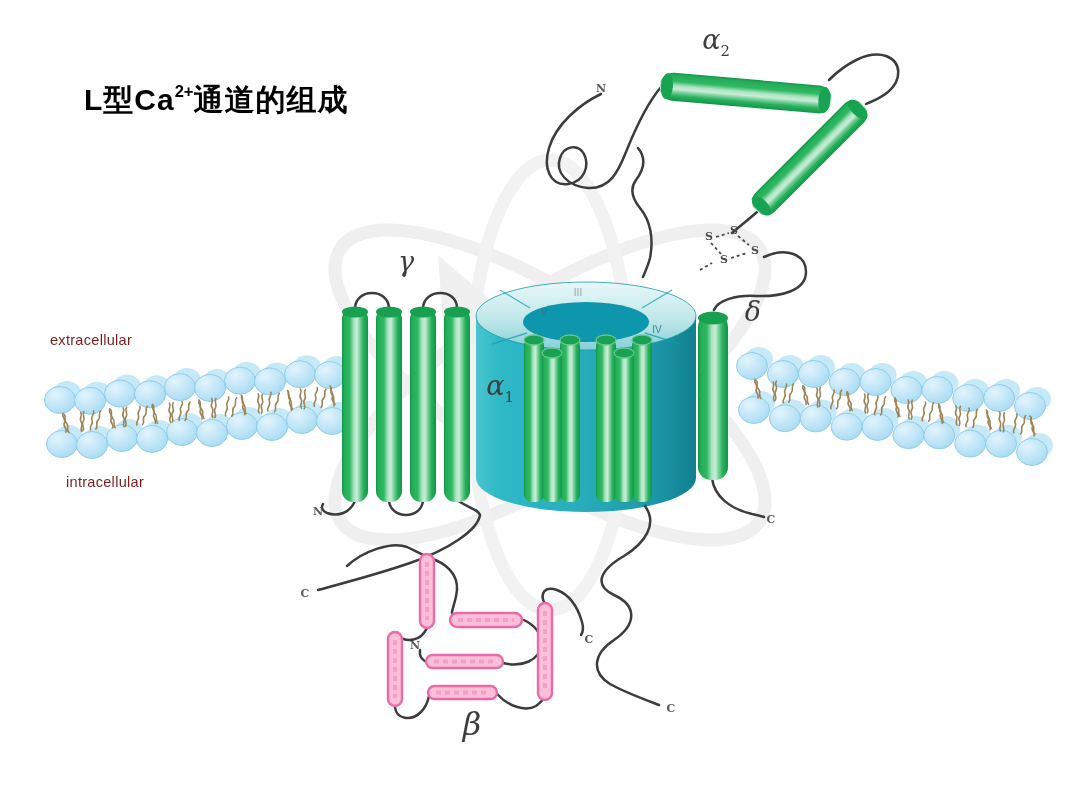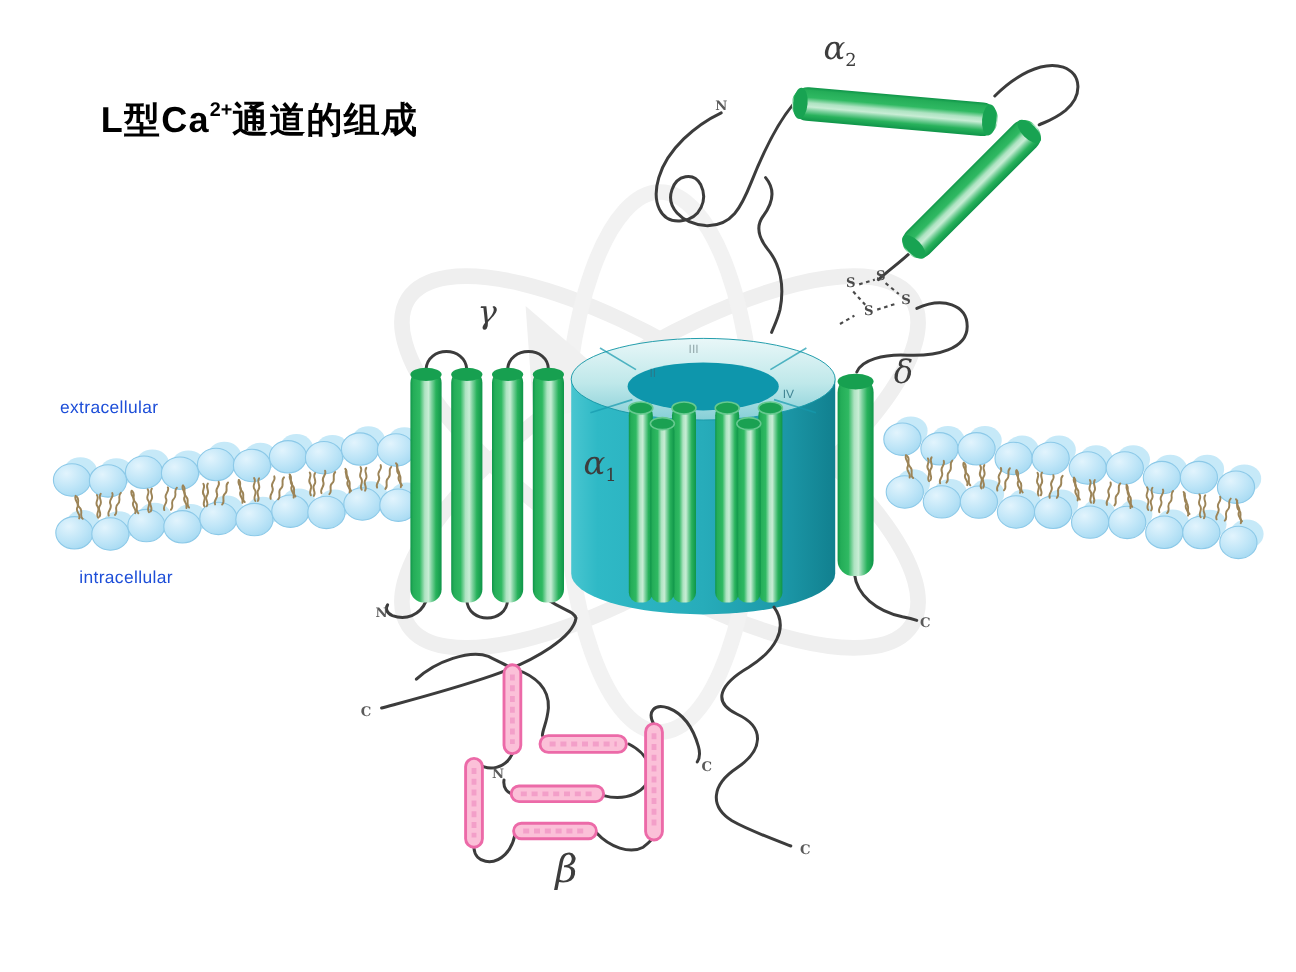--- a/index.html
+++ b/index.html
@@ -3,21 +3,21 @@
 <meta charset="utf-8">
 <style>
   html,body{margin:0;padding:0;background:#fff;}
   #stage{position:relative;width:1080px;height:810px;background:#ffffff;overflow:hidden;
          font-family:"Liberation Sans",sans-serif;}
   #diagram{position:absolute;left:0;top:0;width:1080px;height:810px;}
   .title{position:absolute;left:84px;top:80px;font-family:"Liberation Sans",sans-serif;
          font-weight:bold;font-size:30px;color:#000;letter-spacing:1px;white-space:nowrap;}
   .title sup{font-size:0.55em;position:relative;top:-0.15em;letter-spacing:0;}
   .side-lbl{position:absolute;font-family:"Liberation Sans",sans-serif;font-size:14.5px;
-            color:#1d4ed8;letter-spacing:.3px;}
+            color:#7f1d1d;letter-spacing:.3px;}
   .lbl{position:absolute;transform:translate(-50%,-50%);white-space:nowrap;}
   .greek{font-family:"DejaVu Serif",serif;font-style:italic;font-size:27px;color:#3d3d3d;}
   .greek sub{font-size:0.55em;font-style:normal;}
   .beta-l{font-size:32px;}
   .term{font-family:"DejaVu Serif",serif;font-size:11px;color:#5a5a5a;font-weight:bold;}
   .ss{font-family:"DejaVu Serif",serif;font-size:11px;color:#4a4a4a;font-weight:bold;}
   .dom{font-family:"Liberation Sans",sans-serif;font-size:10px;color:#2e7586;opacity:.85;}
   .dom-top{color:#93a8ab;opacity:1;}
 </style>
 </head>
@@ -360,21 +360,21 @@
     <span>L型Ca</span><sup>2+</sup><span>通道的组成</span>
   </div>
 
   <div class="side-lbl" style="left:50px;top:332px">extracellular</div>
   <div class="side-lbl" style="left:66px;top:474px">intracellular</div>
 
   <div class="lbl greek" style="left:406px;top:261px">γ</div>
   <div class="lbl greek" style="left:500px;top:388px">
     <span>α</span><sub>1</sub>
   </div>
-  <div class="lbl greek" style="left:700px;top:42px">
+  <div class="lbl greek" style="left:716px;top:42px">
     <span>α</span><sub>2</sub>
   </div>
   <div class="lbl greek" style="left:753px;top:311px">δ</div>
   <div class="lbl greek beta-l" style="left:472px;top:724px">β</div>
 
   <div class="lbl dom" style="left:544px;top:312px">II</div>
   <div class="lbl dom dom-top" style="left:578px;top:292px">III</div>
   <div class="lbl dom" style="left:657px;top:329px">IV</div>
 
   <div class="lbl term" style="left:601px;top:88px">N</div>

